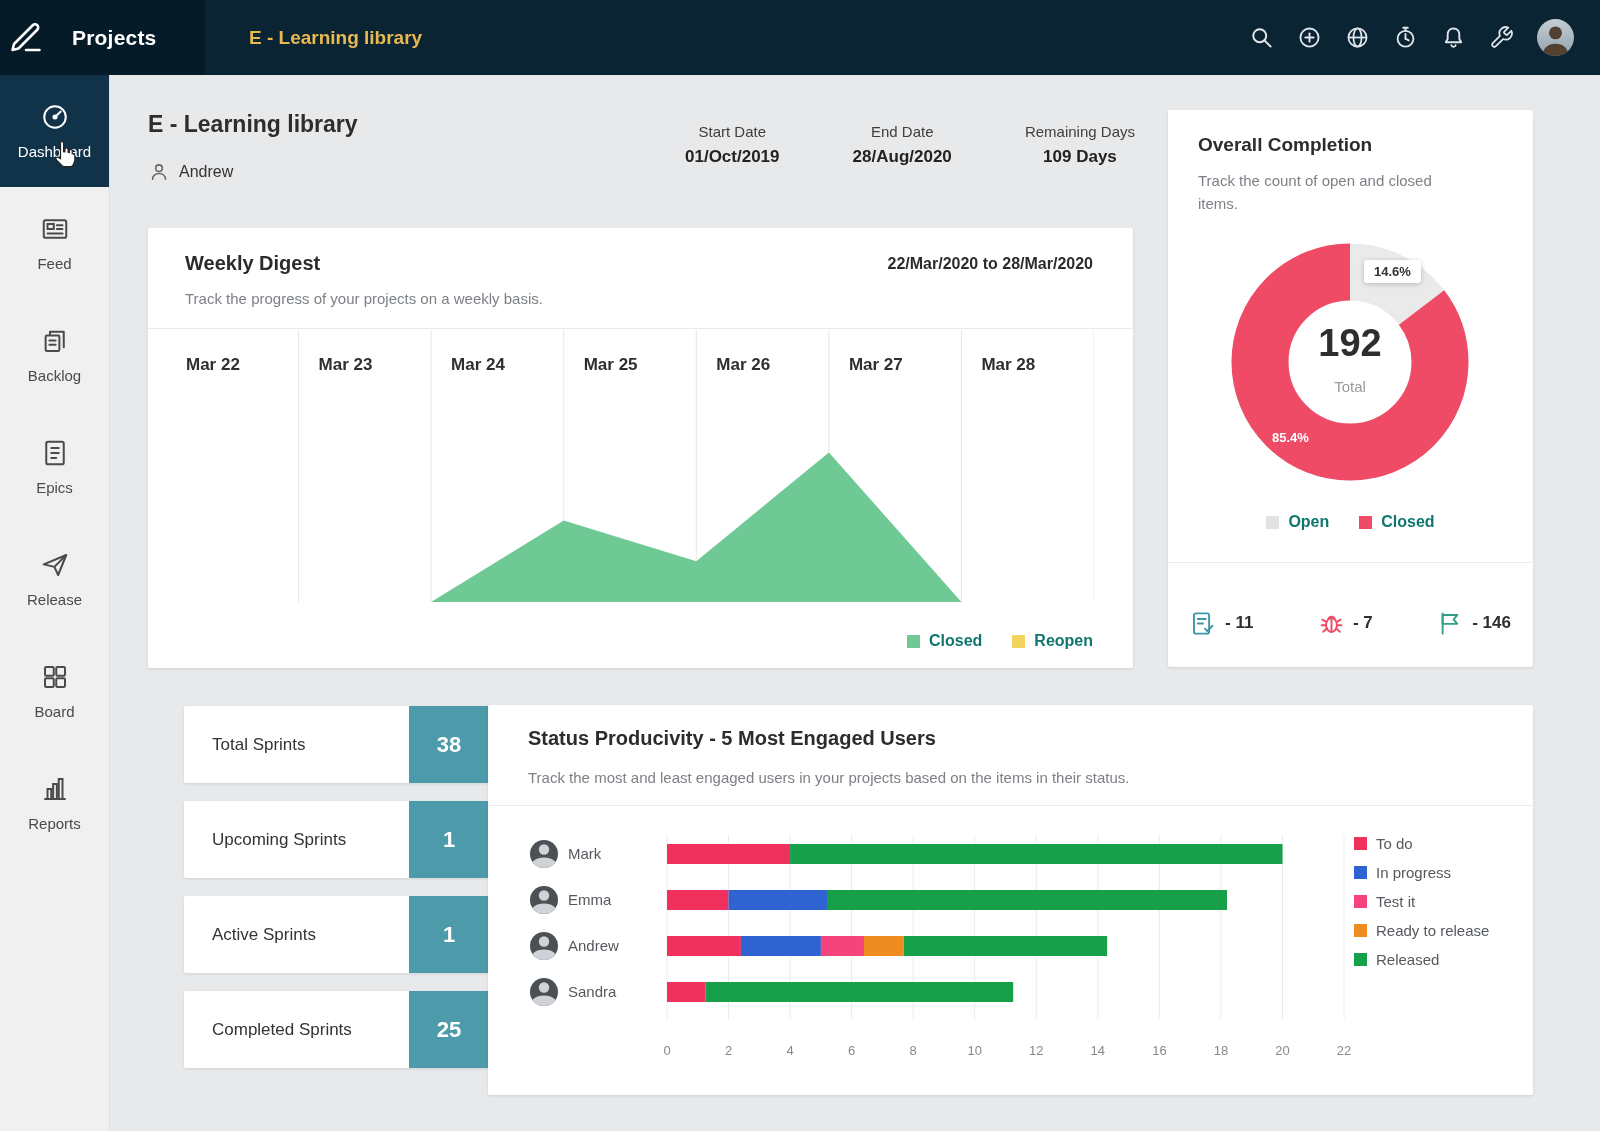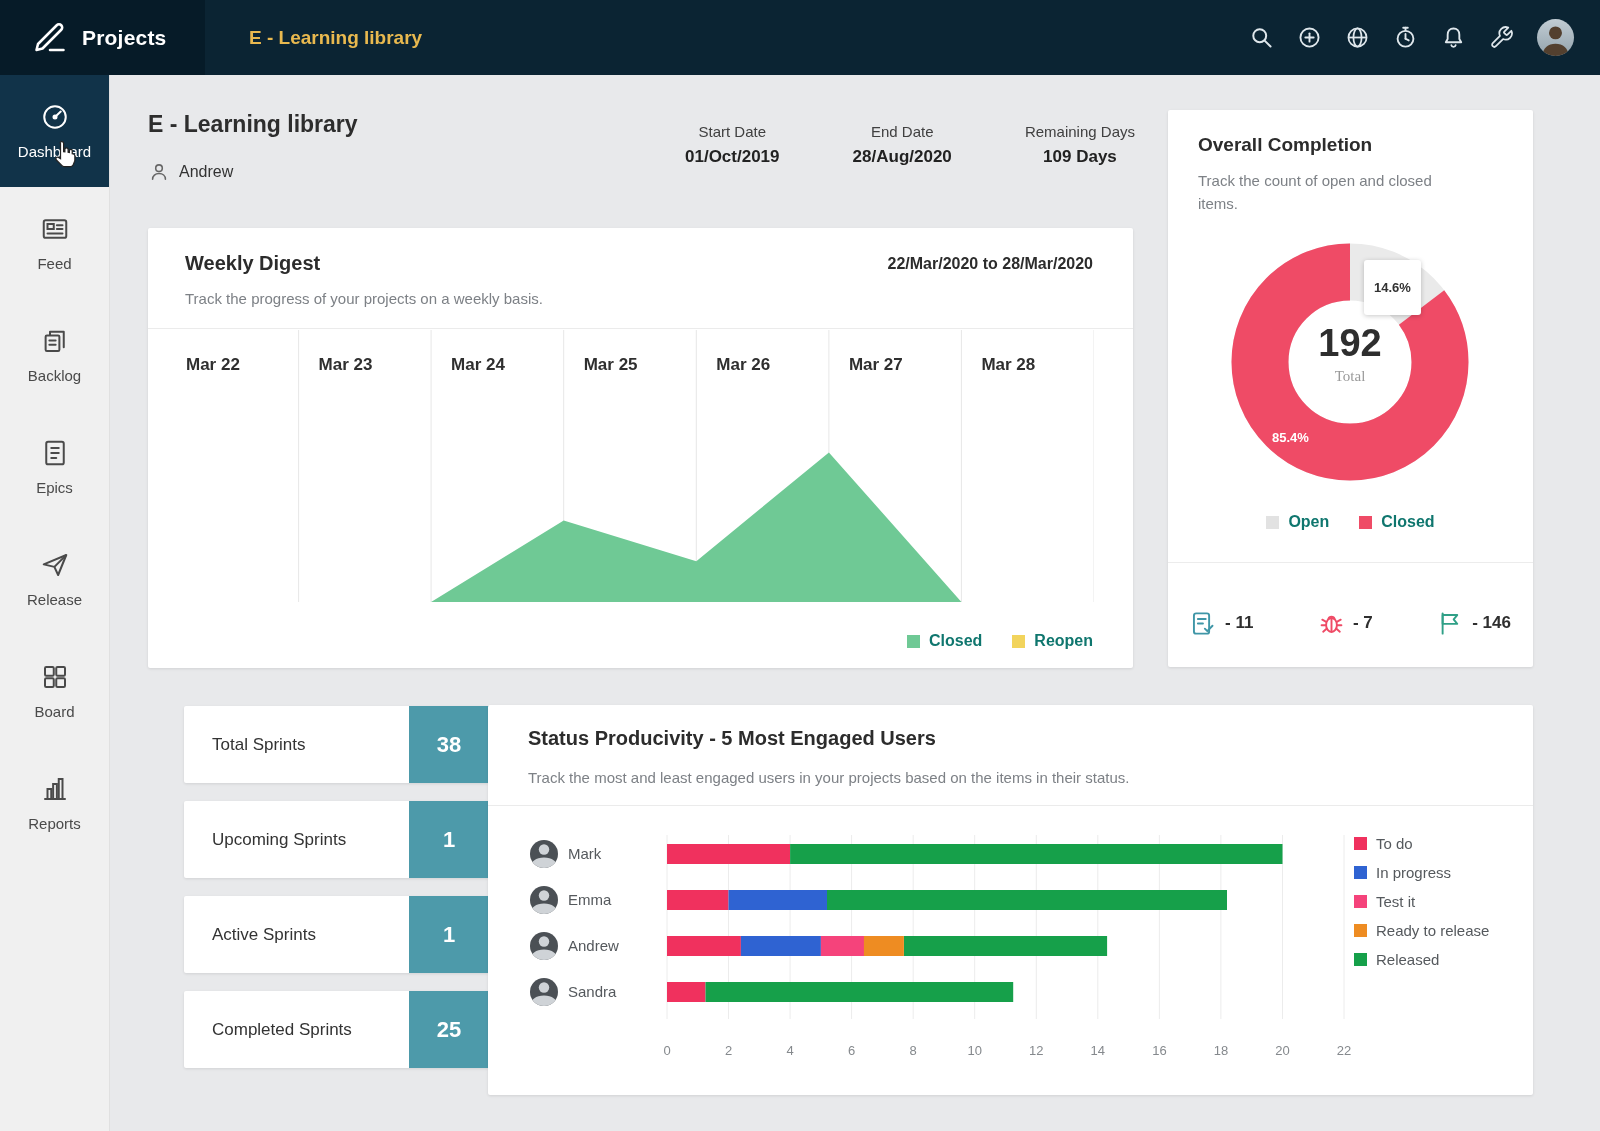--- a/index.html
+++ b/index.html
@@ -2,21 +2,21 @@
 <html><head>
 <meta charset="utf-8">
 <style>
   * { margin:0; padding:0; box-sizing:border-box; }
   html,body { width:1600px; height:1131px; }
   body { font-family:"Liberation Sans", sans-serif; background:#cfd2d6; }
   .screen { position:relative; width:1600px; height:1131px; background:#e8e9eb; overflow:hidden; }
 
   
   .topbar { position:absolute; top:0; left:0; width:1600px; height:75px; background:#0b2433; display:flex; align-items:center; z-index:5; }
-  .topbar-left { width:205px; height:100%; background:#061b28; display:flex; align-items:center; gap:14px; padding-left:32px; flex:0 0 auto; }
+  .topbar-left { width:205px; height:100%; background:#061b28; display:flex; align-items:center; gap:28px; padding-left:8px; flex:0 0 auto; }
   .logo-icon { width:36px; height:36px; color:#fff; }
   .app-title { color:#ffffff; font-size:21px; font-weight:bold; letter-spacing:.2px; }
   .project-name-top { color:#e9b94f; font-size:19px; font-weight:bold; margin-left:44px; }
   .topbar-actions { margin-left:auto; display:flex; align-items:center; gap:23px; padding-right:26px; }
   .icon-btn { width:25px; height:25px; color:#dfe7ec; cursor:pointer; }
   .icon-btn svg { width:100%; height:100%; }
   .avatar-top { width:37px; height:37px; border-radius:50%; background:linear-gradient(180deg,#c2cdd4,#93a3ad); overflow:hidden; cursor:pointer; position:relative; }
   .avatar-top svg { width:100%; height:100%; }
 
   
@@ -51,22 +51,22 @@
   .legend-item { display:flex; align-items:center; gap:9px; font-size:16px; font-weight:bold; color:#0f766e; }
   .legend-sq { width:13px; height:13px; display:inline-block; }
 
   
   .completion-card { left:1058px; top:35px; width:365px; height:557px; }
   .completion-card .card-title { left:30px; top:24px; font-size:19px; }
   .completion-card .card-sub { left:30px; top:60px; width:250px; line-height:1.5; }
   #donut-svg { position:absolute; left:62px; top:132px; }
   .donut-center { position:absolute; left:62px; top:212px; width:240px; text-align:center; pointer-events:none; }
   .donut-total { font-size:38px; font-weight:bold; color:#2e2e2e; }
-  .donut-total-label { font-size:15px; color:#9a9a9a; margin-top:3px;font-family:Liberation Serif, serif; }
-  .pct-chip { position:absolute; left:196px; top:150px; background:#fff; padding:20px 10px; border-radius:3px; font-size:13px; font-weight:bold; color:#333; box-shadow:0 1px 5px rgba(0,0,0,.22); }
+  .donut-total-label { font-size:15px; color:#9a9a9a; margin-top:13px; }
+  .pct-chip { position:absolute; left:196px; top:150px; background:#fff; padding:4px 10px; border-radius:3px; font-size:13px; font-weight:bold; color:#333; box-shadow:0 1px 5px rgba(0,0,0,.22); }
   .pct-inside { position:absolute; left:104px; top:320px; font-size:13px; font-weight:bold; color:#fff; }
   .completion-legend { position:absolute; left:0; right:0; top:403px; display:flex; justify-content:center; gap:30px; }
   .completion-divider { position:absolute; left:0; right:0; top:452px; border-top:1px solid #ececec; }
   .completion-stats { position:absolute; left:0; right:0; top:470px; height:86px; display:flex; align-items:center; justify-content:space-between; padding:0 22px; }
   .stat-item { display:flex; align-items:center; gap:8px; font-size:17px; font-weight:bold; color:#2f2f2f; }
   .stat-item svg { width:27px; height:27px; }
 
   
   .sprint-card { left:38px; width:305px; height:77px; display:flex; align-items:center; cursor:pointer;margin-left:36px; }
   .sprint-label { padding-left:28px; font-size:17px; color:#333; }

